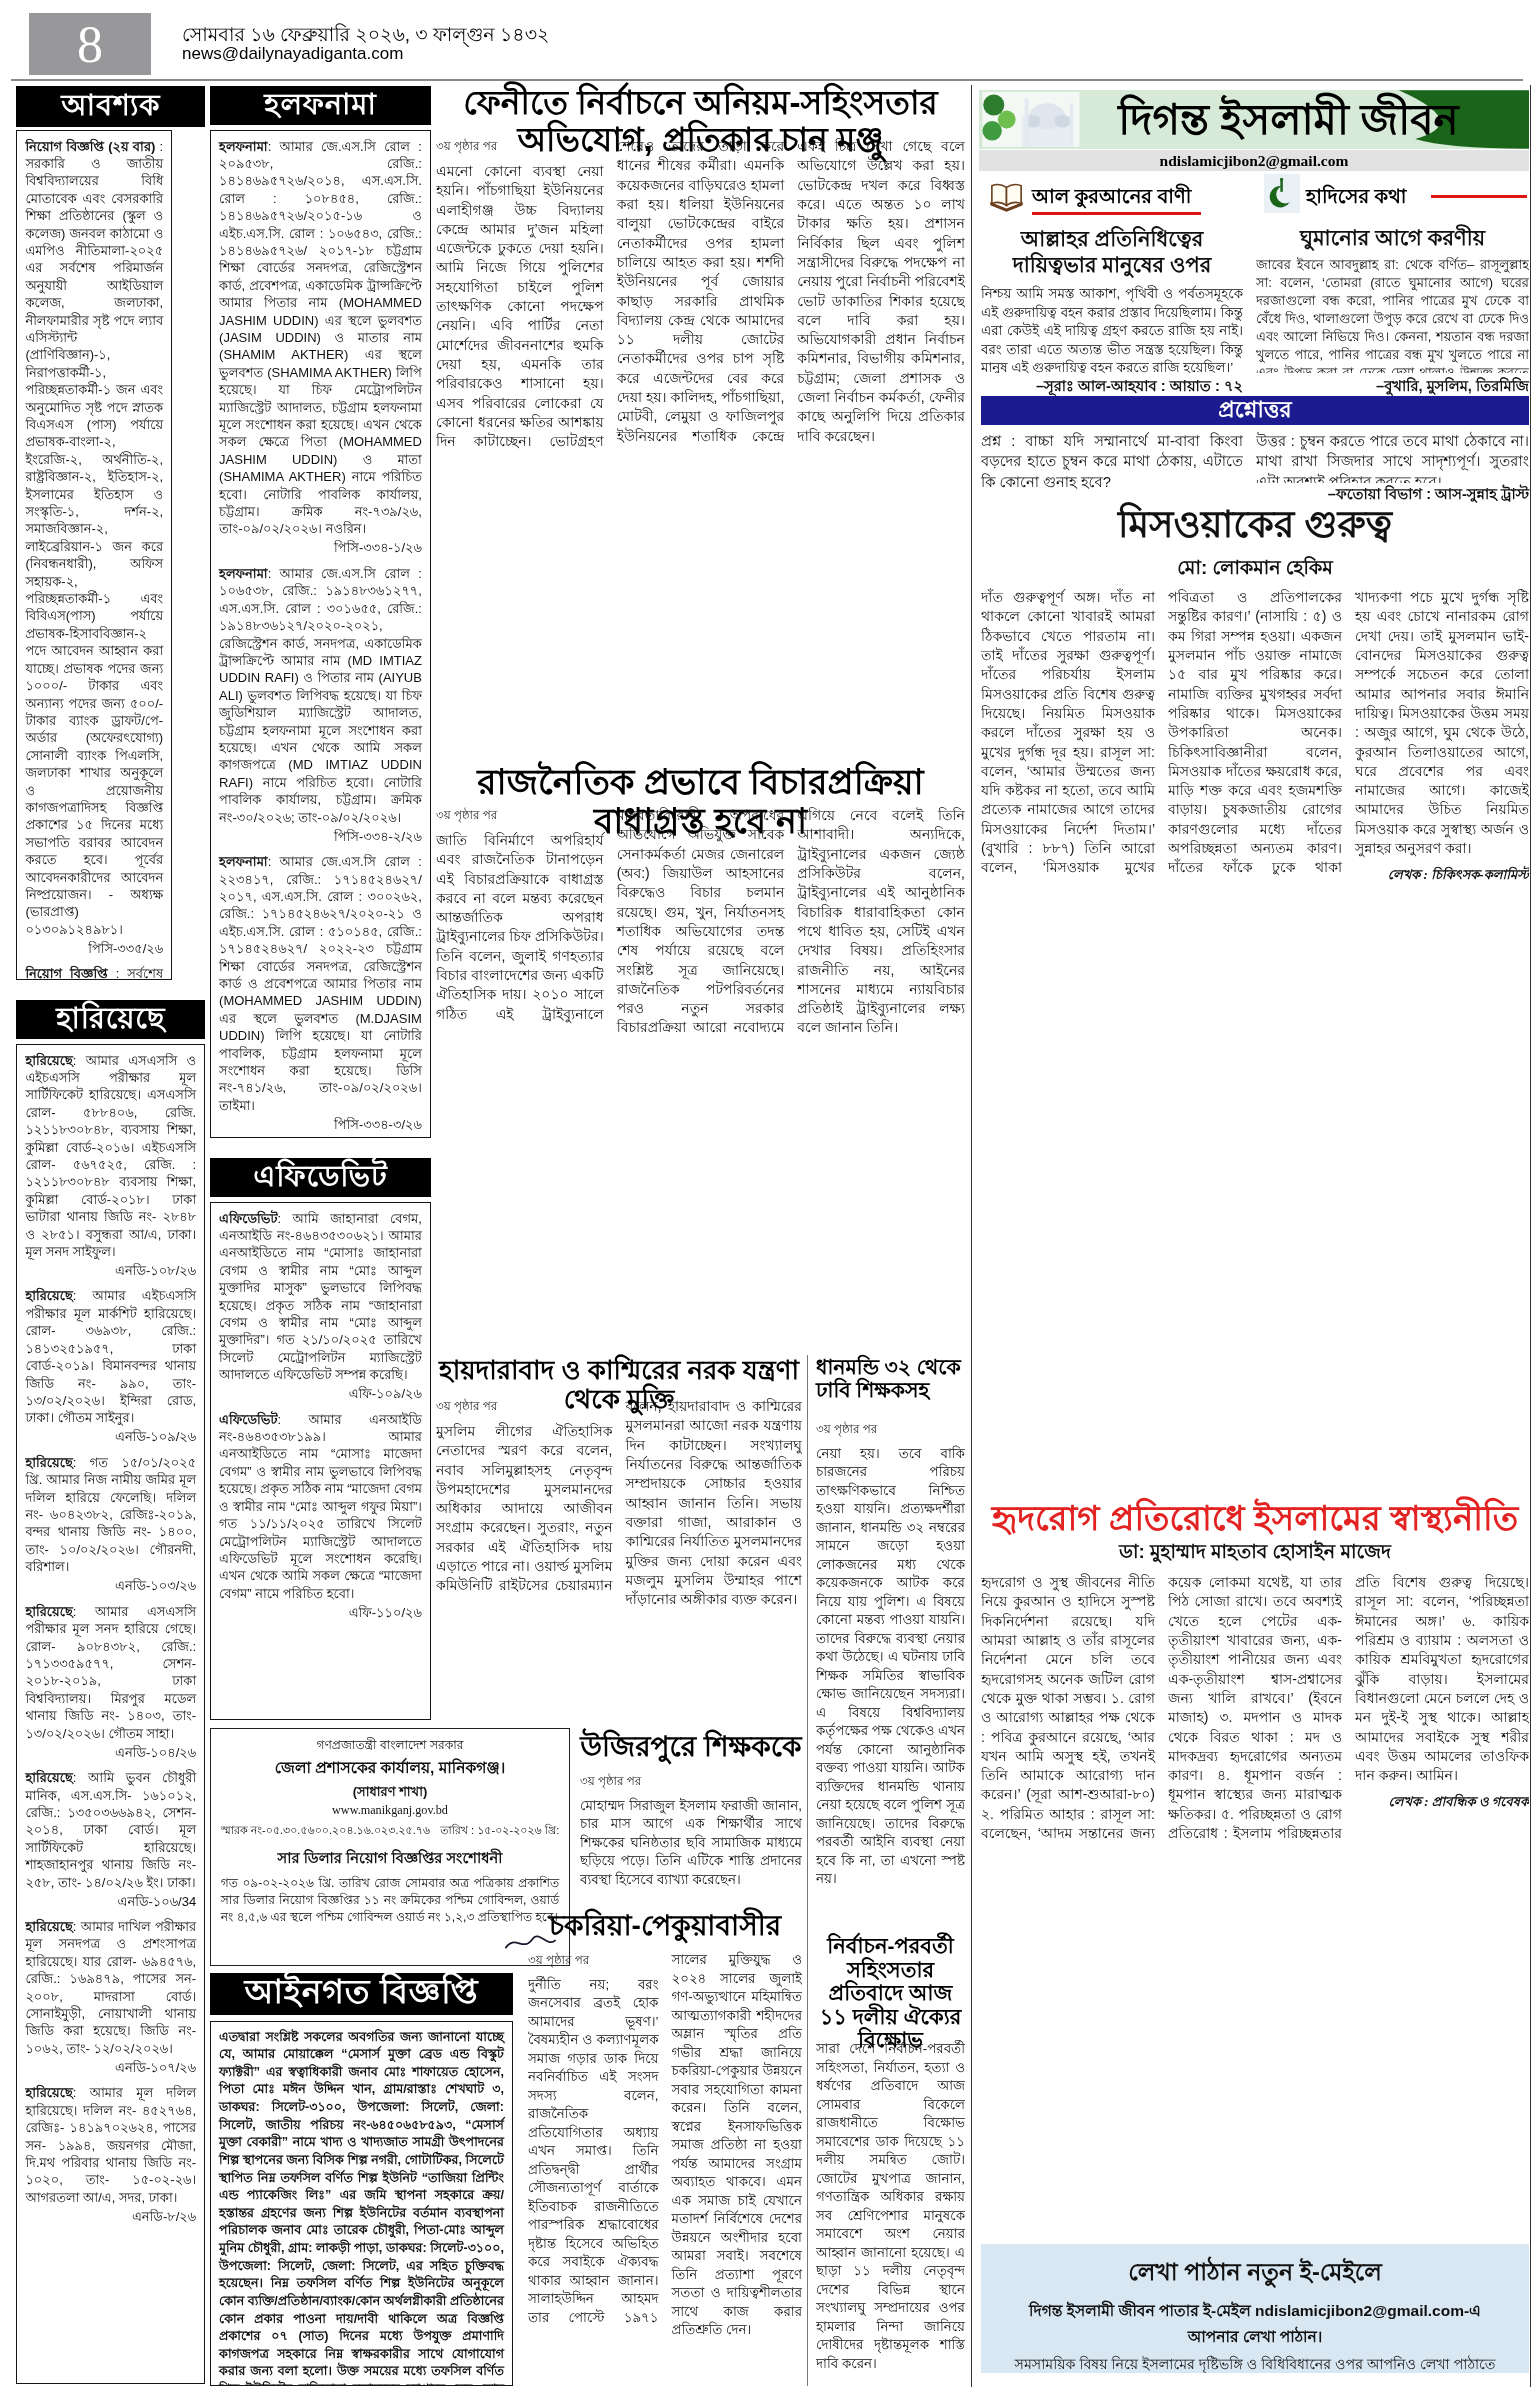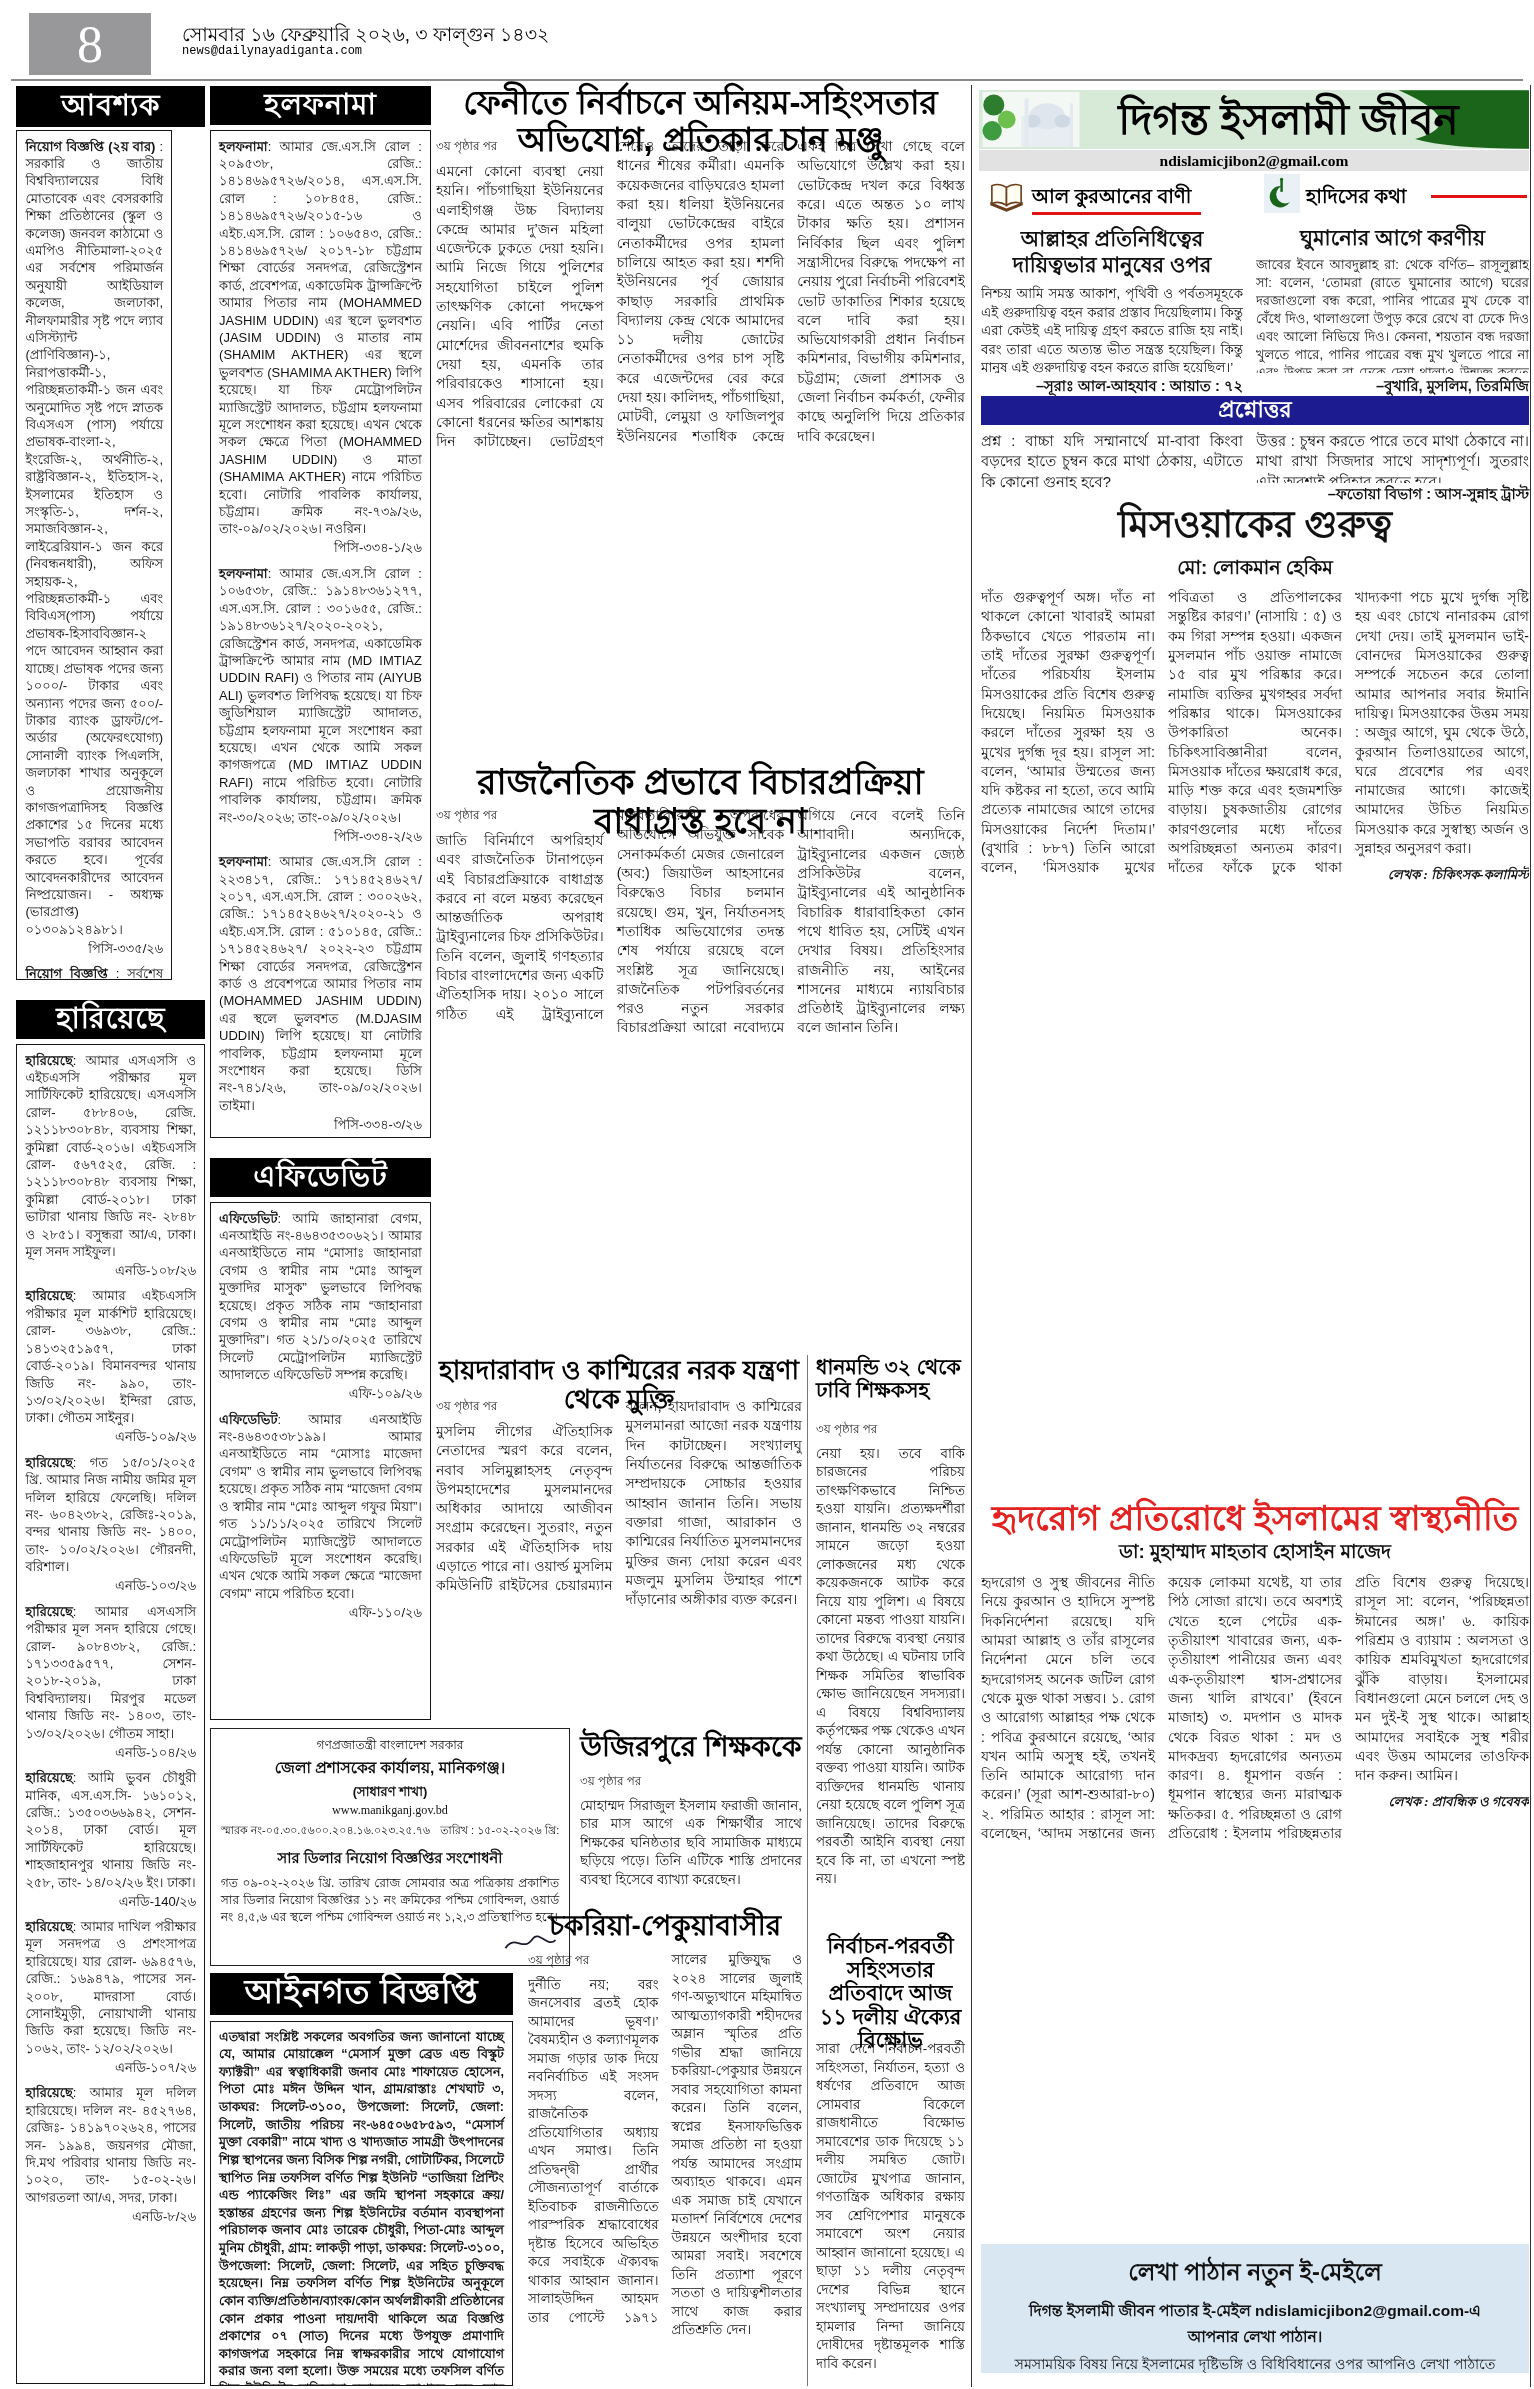--- a/index.html
+++ b/index.html
@@ -33,21 +33,21 @@
 </head>
 <body>
 
 <div class="page">
 
   <div class="abs" style="left:29px;top:13px;width:122px;height:62px;background:#98989a;color:#fff;
               font-family:'Liberation Serif',serif;font-size:52px;display:flex;align-items:center;justify-content:center;">
     <span>8</span>
   </div>
   <div class="abs" style="left:182px;top:19.5px;font-size:19px;color:#000;">সোমবার ১৬ ফেব্রুয়ারি ২০২৬, ৩ ফাল্গুন ১৪৩২</div>
-  <div class="abs" style="left:182px;top:44px;font-size:12px;font-family:Liberation Mono, monospace;color:#000;">news@dailynayadiganta.com</div>
+  <div class="abs" style="left:182px;top:44px;font-size:17px;font-family:Liberation Sans, sans-serif;color:#000;">news@dailynayadiganta.com</div>
 
 
   <div class="abs" style="left:11.4px;top:79px;width:1512px;border-top:2.4px solid #8a8a8a;"></div>
 
   <div class="abs blackhead" style="left:16.3px;top:86px;width:189px;height:41px;font-size:29px;">
     <span>আবশ্যক</span>
   </div>
   <div class="abs adbox" style="left:16.3px;top:130px;width:156px;height:850px;">
     <div class="ad">
       <span class="lead">নিয়োগ বিজ্ঞপ্তি (২য় বার)</span>
@@ -62,21 +62,21 @@
   </div>
 
   <div class="abs blackhead" style="left:16.3px;top:1000px;width:189px;height:39px;font-size:29px;">
     <span>হারিয়েছে</span>
   </div>
   <div class="abs adbox" style="left:16.3px;top:1044px;width:189px;height:1340px;">
     <div class="ad"><span class="lead">হারিয়েছে</span><span>: আমার এসএসসি ও এইচএসসি পরীক্ষার মূল সার্টিফিকেট হারিয়েছে। এসএসসি রোল- ৫৮৮৪০৬, রেজি. ১২১১৮৩০৮৪৮, ব্যবসায় শিক্ষা, কুমিল্লা বোর্ড-২০১৬। এইচএসসি রোল- ৫৬৭৫২৫, রেজি. : ১২১১৮৩০৮৪৮ ব্যবসায় শিক্ষা, কুমিল্লা বোর্ড-২০১৮। ঢাকা ভাটারা থানায় জিডি নং- ২৮৪৮ ও ২৮৫১। বসুন্ধরা আ/এ, ঢাকা। মূল সনদ সাইফুল।</span><div class="ref">এনডি-১০৮/২৬</div></div>
     <div class="ad"><span class="lead">হারিয়েছে</span><span>: আমার এইচএসসি পরীক্ষার মূল মার্কশিট হারিয়েছে। রোল- ৩৬৯৩৮, রেজি.: ১৪১৩২৫১৯৫৭, ঢাকা বোর্ড-২০১৯। বিমানবন্দর থানায় জিডি নং- ৯৯০, তাং- ১৩/০২/২০২৬। ইন্দিরা রোড, ঢাকা। গৌতম সাইনুর।</span><div class="ref">এনডি-১০৯/২৬</div></div>
     <div class="ad"><span class="lead">হারিয়েছে</span><span>: গত ১৫/০১/২০২৫ খ্রি. আমার নিজ নামীয় জমির মূল দলিল হারিয়ে ফেলেছি। দলিল নং- ৬০৪২৩৮২, রেজিঃ-২০১৯, বন্দর থানায় জিডি নং- ১৪০০, তাং- ১০/০২/২০২৬। গৌরনদী, বরিশাল।</span><div class="ref">এনডি-১০৩/২৬</div></div>
     <div class="ad"><span class="lead">হারিয়েছে</span><span>: আমার এসএসসি পরীক্ষার মূল সনদ হারিয়ে গেছে। রোল- ৯০৮৪৩৮২, রেজি.: ১৭১৩৩৫৯৫৭৭, সেশন- ২০১৮-২০১৯, ঢাকা বিশ্ববিদ্যালয়। মিরপুর মডেল থানায় জিডি নং- ১৪০৩, তাং- ১৩/০২/২০২৬। গৌতম সাহা।</span><div class="ref">এনডি-১০৪/২৬</div></div>
-    <div class="ad"><span class="lead">হারিয়েছে</span><span>: আমি ভুবন চৌধুরী মানিক, এস.এস.সি- ১৬১০১২, রেজি.: ১৩৫০৩৬৬৯৪২, সেশন- ২০১৪, ঢাকা বোর্ড। মূল সার্টিফিকেট হারিয়েছে। শাহজাহানপুর থানায় জিডি নং- ২৫৮, তাং- ১৪/০২/২৬ ইং। ঢাকা।</span><div class="ref">এনডি-140/২৬</div></div>
+    <div class="ad"><span class="lead">হারিয়েছে</span><span>: আমি ভুবন চৌধুরী মানিক, এস.এস.সি- ১৬১০১২, রেজি.: ১৩৫০৩৬৬৯৪২, সেশন- ২০১৪, ঢাকা বোর্ড। মূল সার্টিফিকেট হারিয়েছে। শাহজাহানপুর থানায় জিডি নং- ২৫৮, তাং- ১৪/০২/২৬ ইং। ঢাকা।</span><div class="ref">এনডি-১০৬/34</div></div>
     <div class="ad"><span class="lead">হারিয়েছে</span><span>: আমার দাখিল পরীক্ষার মূল সনদপত্র ও প্রশংসাপত্র হারিয়েছে। যার রোল- ৬৯৪৫৭৬, রেজি.: ১৬৯৪৭৯, পাসের সন- ২০০৮, মাদরাসা বোর্ড। সোনাইমুড়ী, নোয়াখালী থানায় জিডি করা হয়েছে। জিডি নং- ১০৬২, তাং- ১২/০২/২০২৬।</span><div class="ref">এনডি-১০৭/২৬</div></div>
     <div class="ad"><span class="lead">হারিয়েছে</span><span>: আমার মূল দলিল হারিয়েছে। দলিল নং- ৪৫২৭৬৪, রেজিঃ- ১৪১৯৭০২৬২৪, পাসের সন- ১৯৯৪, জয়নগর মৌজা, দি.মথ পরিবার থানায় জিডি নং- ১০২০, তাং- ১৫-০২-২৬। আগরতলা আ/এ, সদর, ঢাকা।</span><div class="ref">এনডি-৮/২৬</div></div>
   </div>
 
   <div class="abs blackhead" style="left:210px;top:86px;width:221px;height:39px;font-size:29px;">
     <span>হলফনামা</span>
   </div>
   <div class="abs adbox" style="left:210px;top:130px;width:221px;height:1008px;">
     <div class="ad"><span class="lead">হলফনামা</span><span>: আমার জে.এস.সি রোল : ২০৯৫৩৮, রেজি.: ১৪১৪৬৯৫৭২৬/২০১৪, এস.এস.সি. রোল : ১০৮৪৫৪, রেজি.: ১৪১৪৬৯৫৭২৬/২০১৫-১৬ ও এইচ.এস.সি. রোল : ১০৬৫৪৩, রেজি.: ১৪১৪৬৯৫৭২৬/ ২০১৭-১৮ চট্টগ্রাম শিক্ষা বোর্ডের সনদপত্র, রেজিস্ট্রেশন কার্ড, প্রবেশপত্র, একাডেমিক ট্রান্সক্রিপ্টে আমার পিতার নাম (MOHAMMED JASHIM UDDIN) এর স্থলে ভুলবশত (JASIM UDDIN) ও মাতার নাম (SHAMIM AKTHER) এর স্থলে ভুলবশত (SHAMIMA AKTHER) লিপি হয়েছে। যা চিফ মেট্রোপলিটন ম্যাজিস্ট্রেট আদালত, চট্টগ্রাম হলফনামা মূলে সংশোধন করা হয়েছে। এখন থেকে সকল ক্ষেত্রে পিতা (MOHAMMED JASHIM UDDIN) ও মাতা (SHAMIMA AKTHER) নামে পরিচিত হবো। নোটারি পাবলিক কার্যালয়, চট্টগ্রাম। ক্রমিক নং-৭৩৯/২৬, তাং-০৯/০২/২০২৬। নওরিন।</span><div class="ref">পিসি-৩৩৪-১/২৬</div></div>
     <div class="ad"><span class="lead">হলফনামা</span><span>: আমার জে.এস.সি রোল : ১০৬৫৩৮, রেজি.: ১৯১৪৮৩৬১২৭৭, এস.এস.সি. রোল : ৩০১৬৫৫, রেজি.: ১৯১৪৮৩৬১২৭/২০২০-২০২১, রেজিস্ট্রেশন কার্ড, সনদপত্র, একাডেমিক ট্রান্সক্রিপ্টে আমার নাম (MD IMTIAZ UDDIN RAFI) ও পিতার নাম (AIYUB ALI) ভুলবশত লিপিবদ্ধ হয়েছে। যা চিফ জুডিশিয়াল ম্যাজিস্ট্রেট আদালত, চট্টগ্রাম হলফনামা মূলে সংশোধন করা হয়েছে। এখন থেকে আমি সকল কাগজপত্রে (MD IMTIAZ UDDIN RAFI) নামে পরিচিত হবো। নোটারি পাবলিক কার্যালয়, চট্টগ্রাম। ক্রমিক নং-৩০/২০২৬; তাং-০৯/০২/২০২৬।</span><div class="ref">পিসি-৩৩৪-২/২৬</div></div>

